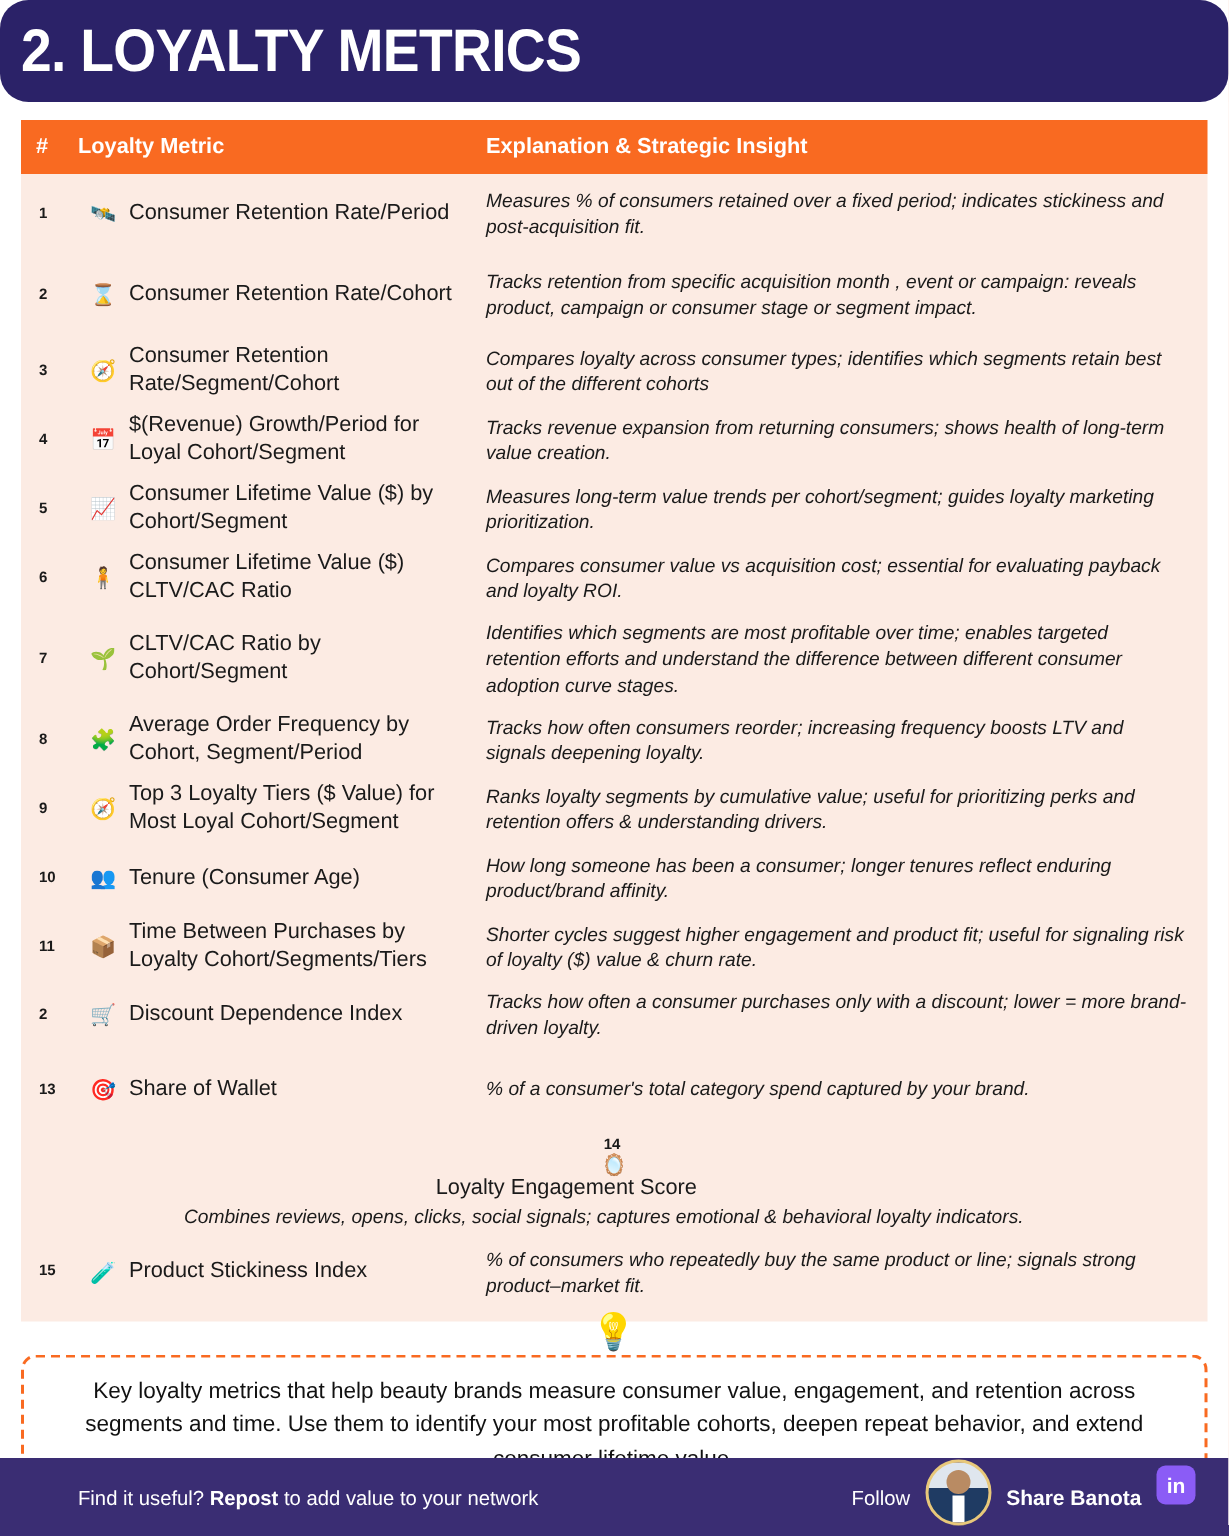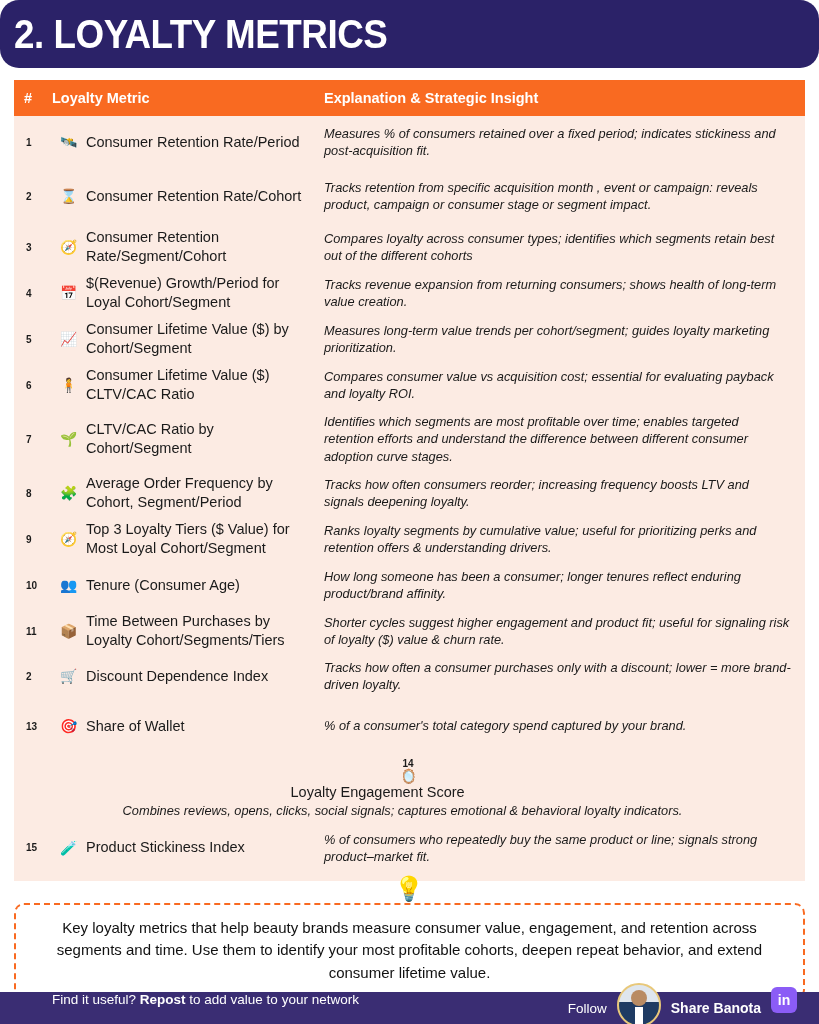--- a/index.html
+++ b/index.html
@@ -134,23 +134,24 @@
     font-size: 15px;
     color: #111111;
     line-height: 1.5;
     background: #ffffff;
   }
 
   
   .footer {
     position: absolute;
     left: 0; right: 0; bottom: 0;
-    height: 32px;
+    height: 52px;
     background: #3A2D73;
     display: flex;
+    align-items: center;
     color: #ffffff;
     font-size: 13.5px;
   }
   .footer-left {
     margin-left: 52px;
     white-space: nowrap;
   }
   .footer-left b { font-weight: 700; }
   .footer-right {
     margin-left: auto;

